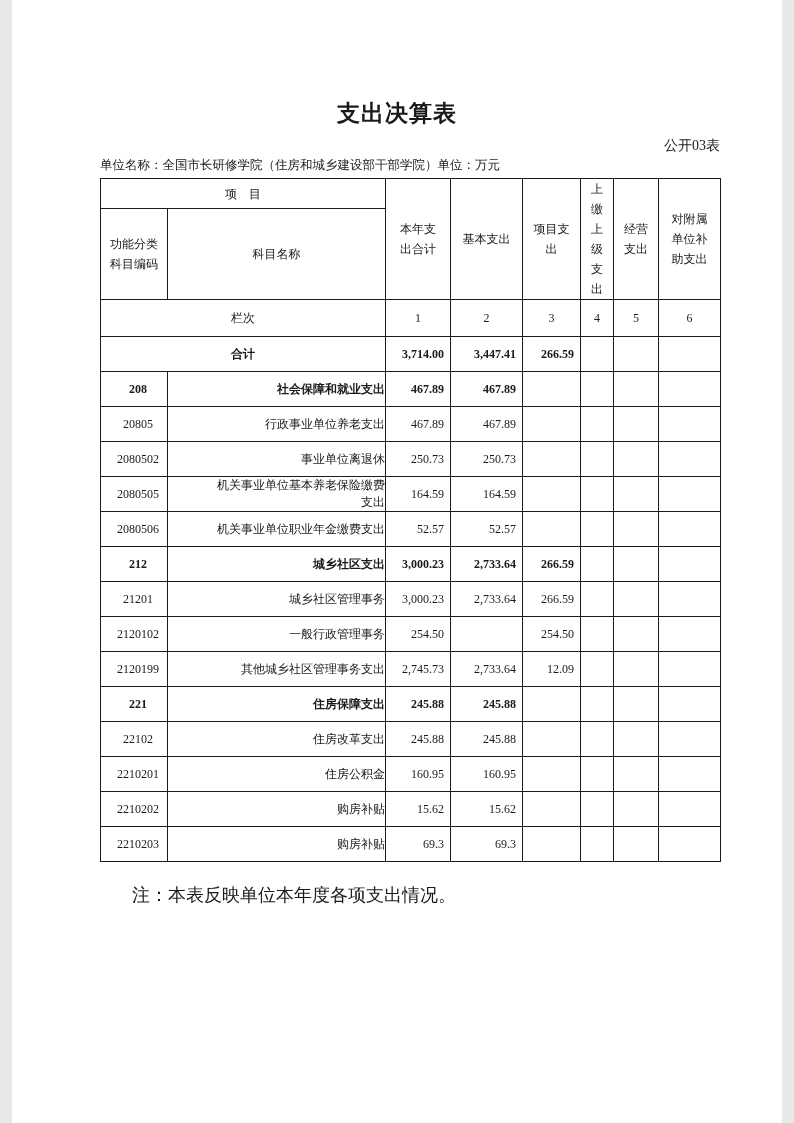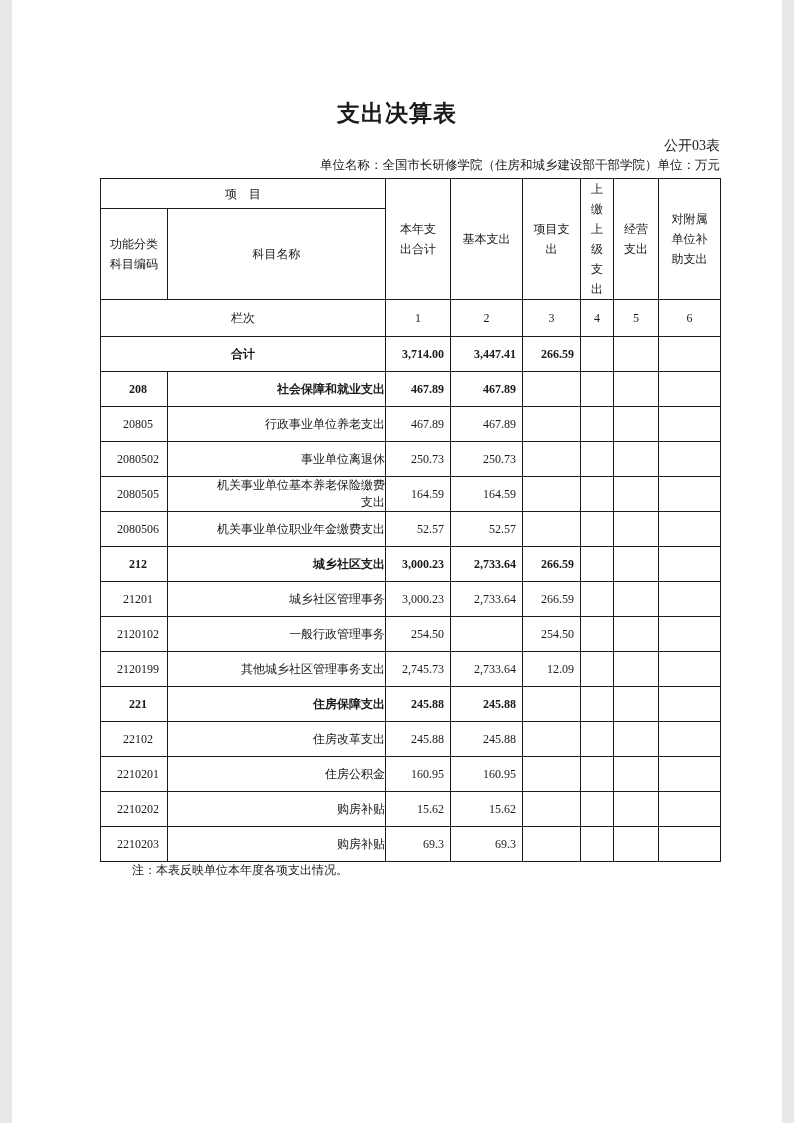--- a/index.html
+++ b/index.html
@@ -28,21 +28,21 @@
     margin-left: 88px;
   }
   .table-tag {
     margin-top: 10px;
     text-align: right;
     font-size: 14px;
     line-height: 16px;
   }
   .unit-row {
     display: flex;
-    justify-content: flex-end;
+    justify-content: flex-start;
     margin-top: 3px;
     font-size: 12.5px;
     line-height: 16px;
   }
   table.fin {
     margin-top: 5px;
     border-collapse: collapse;
     table-layout: fixed;
     width: 620px;
     font-size: 12px;
@@ -72,23 +72,23 @@
     white-space: pre-line;
     line-height: 20px;
   }
   td.center { text-align: center; }
   td.code { text-align: center; padding-left: 8px; }
   td.name { text-align: right; padding-left: 7px; }
   td.name.indent { padding-left: 46px; }
   td.num { text-align: right; padding-right: 6px; }
   tr.bold td { font-weight: 700; }
   .note {
-    margin-top: 0;
+    margin-top: 25px;
     padding-left: 32px;
-    font-size: 12px;
+    font-size: 18px;
     line-height: 16px;
   }
 </style>
 </head>
 <body>
 
 <div class="page">
   <div class="doc-title">支出决算表</div>
   <div class="content">
     <div class="table-tag">公开03表</div>

